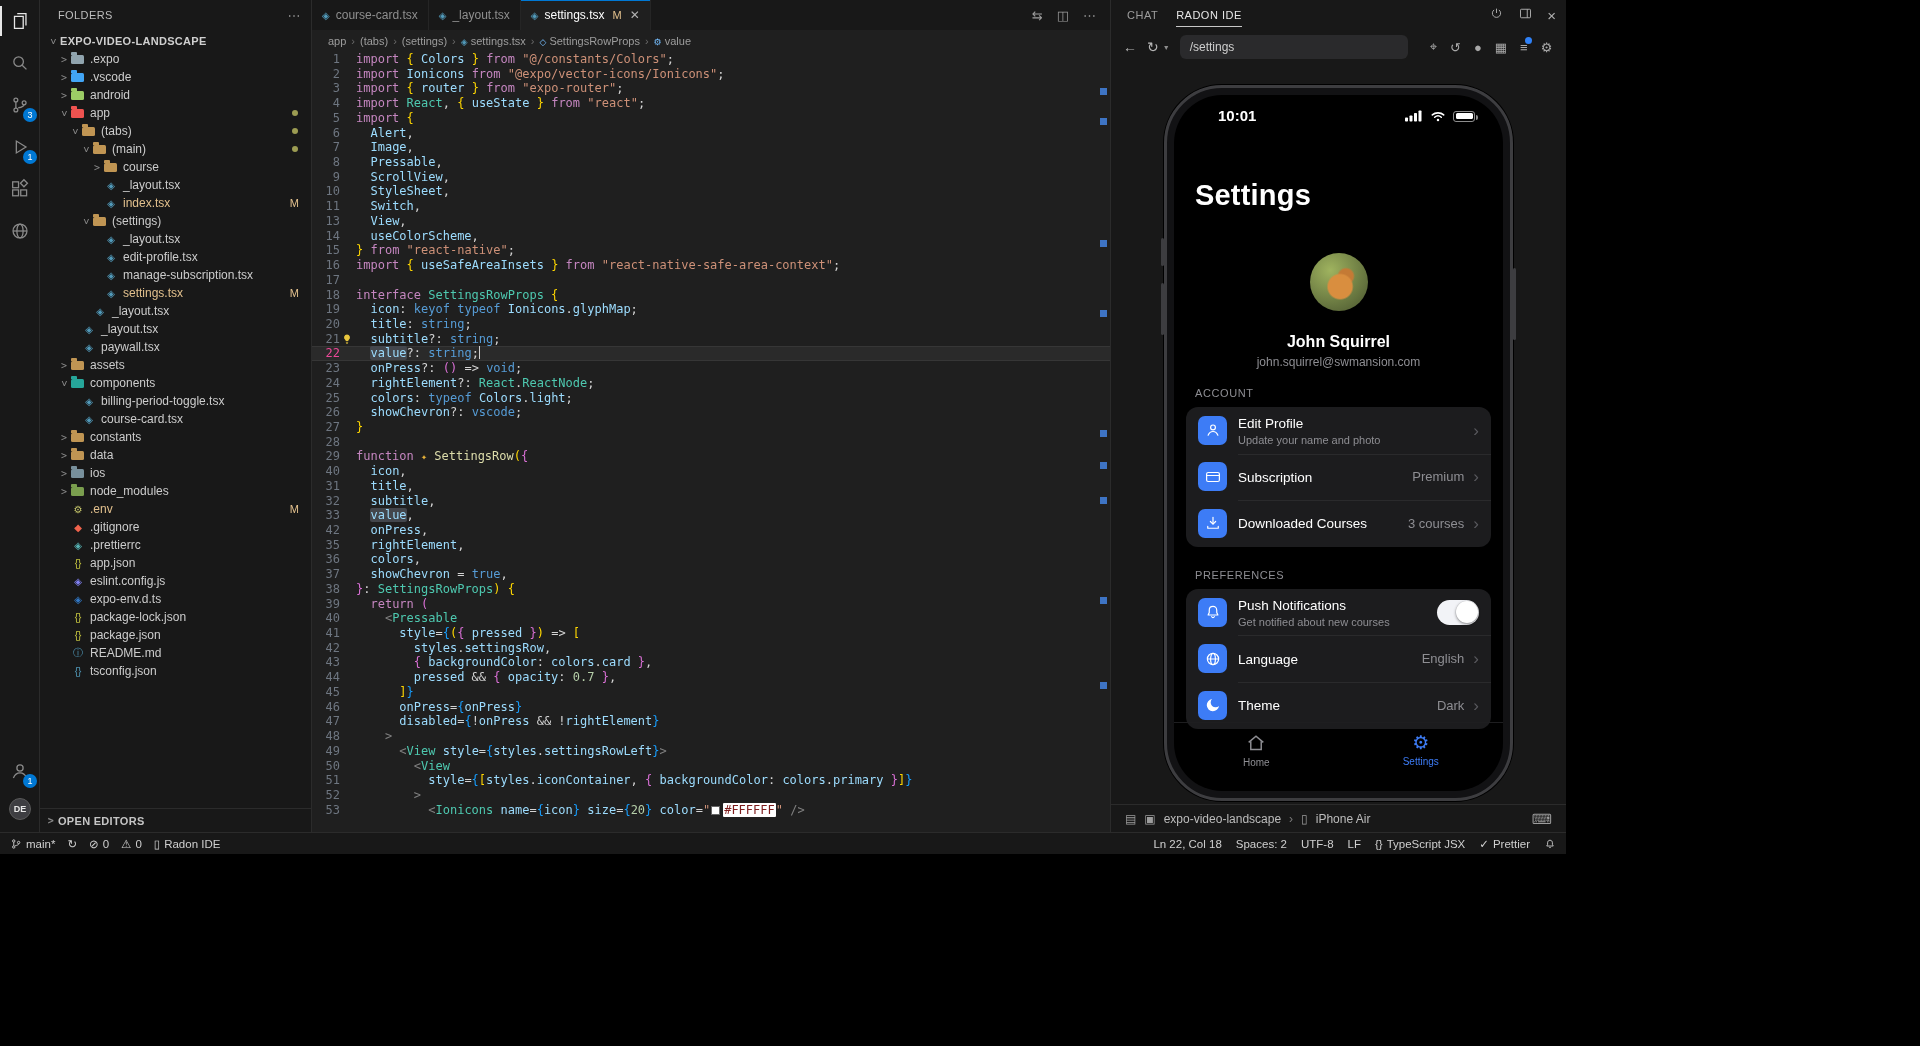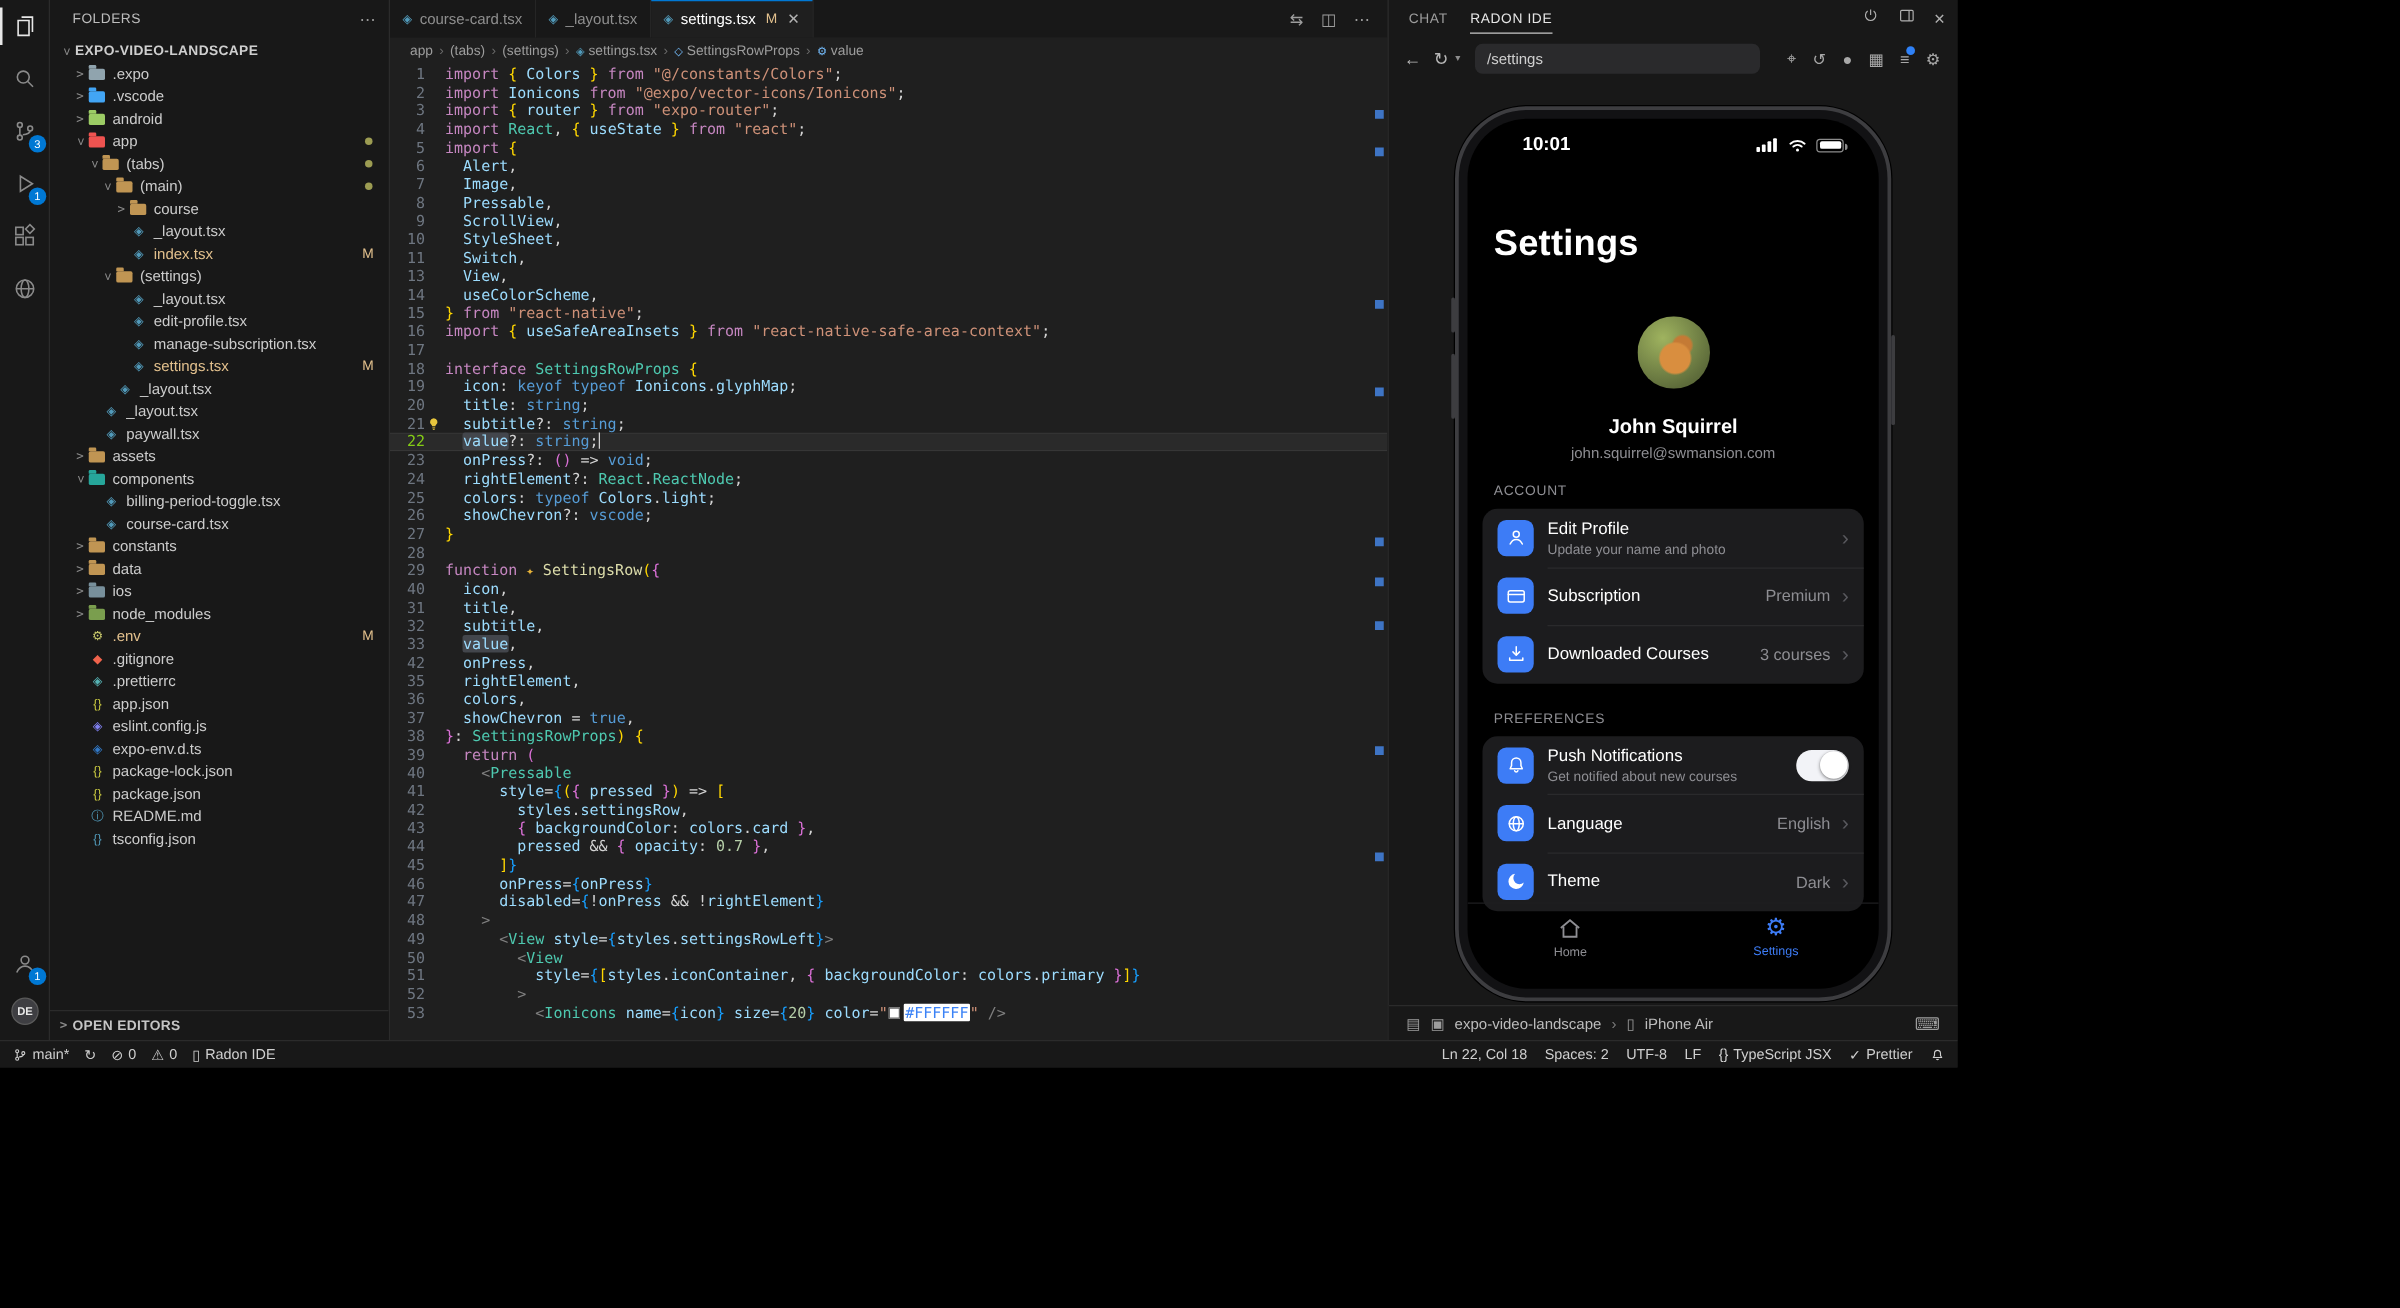--- a/index.html
+++ b/index.html
@@ -44,27 +44,27 @@
 .etab .tmod{color:#e2c08d;margin-left:8px;font-size:11px}
 .etab .tclose{margin-left:8px;color:#b3b3b3;font-size:12px}
 #tabactions{margin-left:auto;display:flex;align-items:center;gap:14px;padding:0 14px;color:#9d9d9d;font-size:13px}
 #breadcrumb{height:22px;display:flex;align-items:center;padding-left:16px;font-size:11px;color:#9d9d9d;gap:5px;background:#1f1f1f}
 .bc-sep{color:#6a6a6a}
 .bc-ic{font-size:9px}
 #codearea{position:absolute;top:52px;left:0;right:0;bottom:0;overflow:hidden;font-family:"DejaVu Sans Mono",monospace;font-size:12px}
 .cline{position:relative;height:14.72px;line-height:14.72px;display:flex;white-space:pre}
 .cline.cur{background:rgba(255,255,255,.05);box-shadow:0 -1px 0 rgba(255,255,255,.06) inset,0 1px 0 rgba(255,255,255,.06) inset}
 .ln{width:44px;flex:0 0 44px;text-align:right;padding-right:16px;color:#6e7681}
-.cline.cur .ln{color:#84cc16}
+.cline.cur .ln{color:#ec4899}
 .lc{flex:1;position:relative}
 .t-kw{color:#c586c0}.t-tkw{color:#569cd6}.t-str{color:#ce9178}.t-num{color:#b5cea8}
 .t-var{color:#9cdcfe}.t-type{color:#4ec9b0}.t-fn{color:#dcdcaa}.t-op{color:#d4d4d4}
 .t-ang{color:#808080}.t-spark{color:#e8b339;font-size:10px}
 .t-hl{background:#43464c;border-radius:2px}
-.hexhl{background:#fff;color:#3b82f6;border-radius:1px;padding:0 1px}
+.hexhl{background:#fff;color:#7f1d1d;border-radius:1px;padding:0 1px}
 .swatch{display:inline-block;width:9px;height:9px;background:#fff;border:1px solid #666;margin:0 3px 0 1px;vertical-align:-1px}
 .caret{display:inline-block;width:1.5px;height:13px;background:#cfcfcf;vertical-align:-2px}
 .bulb{position:absolute;left:-15px;top:1px;width:12px;height:12px}
 #ruler{position:absolute;right:0;top:0;bottom:0;width:12px}
 .rmark{position:absolute;right:3px;width:7px;height:7px;background:#3e74c4}
 
 
 #panel{position:absolute;left:1110px;top:0;width:456px;height:832px;background:#181818;border-left:1px solid #2b2b2b}
 #panel-head{height:30px;display:flex;align-items:center;padding:0 10px 0 16px;gap:18px}
 .ptab{font-size:11px;letter-spacing:.5px;color:#9d9d9d;height:30px;display:flex;align-items:center;cursor:pointer;position:relative}

